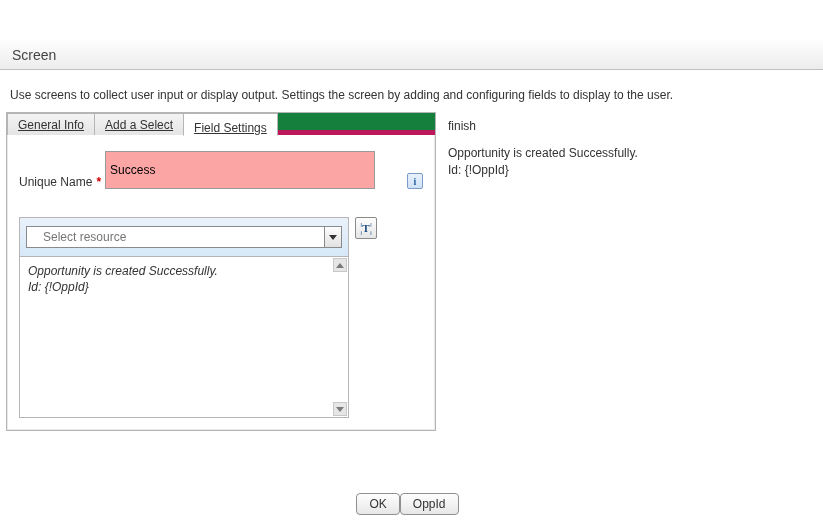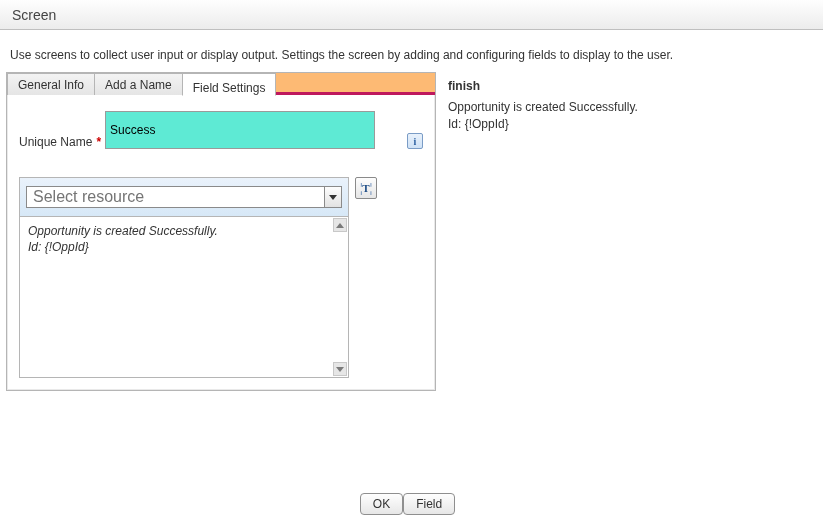--- a/index.html
+++ b/index.html
@@ -14,42 +14,44 @@
   }
   .titlebar {
     height: 30px;
     background: linear-gradient(to bottom, #fefefe, #ececec);
     border-bottom: 1px solid #bfbfbf;
     padding: 0 12px;
     display: flex;
     align-items: center;
     font-size: 14px;
     color: #444;
+    margin-top: 40px;
   }
   .content { padding: 10px 6px 0 6px; }
   .description {
     padding: 8px 4px 10px 4px;
     font-size: 12px;
     color: #333;
   }
   .main-row {
     display: flex;
     gap: 8px;
   }
   .left-panel {
     width: 430px;
     border: 1px solid #b5b5b5;
     box-shadow: inset 0 0 0 1px #e9e9e9;
     background: #fff;
   }
   .tabs {
     display: flex;
-    border-bottom: 3px solid #be185d;
-    background: #fdba74;
+    border-bottom: 5px solid #be185d;
+    background: #15803d;
     height: 22px;
+    text-decoration: underline;
   }
   .tab {
     padding: 0 10px;
     border: 1px solid #b5b5b5;
     border-bottom: none;
     background: linear-gradient(to bottom, #f3f3f3, #e5e5e5);
     color: #333;
     font-size: 12px;
     display: flex;
     align-items: center;
@@ -75,21 +77,21 @@
     margin-bottom: 28px;
   }
   .form-label { font-size: 12px; color: #333; }
   .req { color: #c00; font-weight: bold; }
   .text-input {
     flex: 0 0 270px;
     height: 32px;
     border: 1px solid #9a9a9a;
     padding: 18px 4px;
     font-size: 12px;
-    background: #5eead4;
+    background: #fca5a5;
   }
   .info-icon {
     width: 16px; height: 16px;
     border: 1px solid #7a9cc6;
     border-radius: 2px;
     background: linear-gradient(to bottom,#e8f1fb,#cfe2f6);
     color: #2a5ea0;
     font-weight: bold;
     font-family: Georgia, serif;
     font-size: 10px;
@@ -109,22 +111,22 @@
   }
   .combo {
     display: flex;
     width: 316px;
     height: 22px;
   }
   .combo-input {
     flex: 1;
     border: 1px solid #8a8a8a;
     border-right: none;
-    padding: 2px 6px;
-    font-size: 16px;
+    padding: 2px 16px;
+    font-size: 12px;
     color: #ec4899;
     background: #fff;
   }
   .combo-btn {
     width: 18px;
     border: 1px solid #8a8a8a;
     background: linear-gradient(to bottom,#fdfdfd,#e2e2e2);
     display: flex; align-items: center; justify-content: center;
     cursor: pointer;
   }
@@ -182,21 +184,21 @@
   .tri-down {
     width:0;height:0;border-left:4px solid transparent;border-right:4px solid transparent;border-top:5px solid #7a7a7a;
   }
   .right-panel {
     flex: 1;
     padding: 6px 0 0 4px;
     font-size: 12px;
     color: #333;
     line-height: 1.4;
   }
-  .preview-heading { font-size: 12px; color:#333; margin-bottom: 4px; font-weight: bold; }
+  .preview-heading { font-size: 12px; color:#333; margin-bottom: 10px; }
   .footer {
     position: absolute;
     bottom: 8px;
     left: 0; right: 8px;
     display: flex;
     justify-content: center;
     gap: 0;
   }
   .btn {
     min-width: 40px;
@@ -222,21 +224,21 @@
   <div class="description">Use screens to collect user input or display output. Settings the screen by adding and configuring fields to display to the user.</div>
 
   <div class="main-row">
 
     <div class="left-panel">
       <div class="tabs">
         <div class="tab">
           <span>General Info</span>
         </div>
         <div class="tab">
-          <span>Add a Name</span>
+          <span>Add a Select</span>
         </div>
         <div class="tab active">
           <span>Field Settings</span>
         </div>
       </div>
 
       <div class="tab-body">
         <div class="form-row">
           <span class="form-label">Unique Name</span>
           <span class="req">*</span>
@@ -286,15 +288,15 @@
     </div>
 
   </div>
 </div>
 
 <div class="footer">
   <div class="btn">
     <span>OK</span>
   </div>
   <div class="btn">
-    <span>Field</span>
+    <span>OppId</span>
   </div>
 </div>
 
 </body></html>

